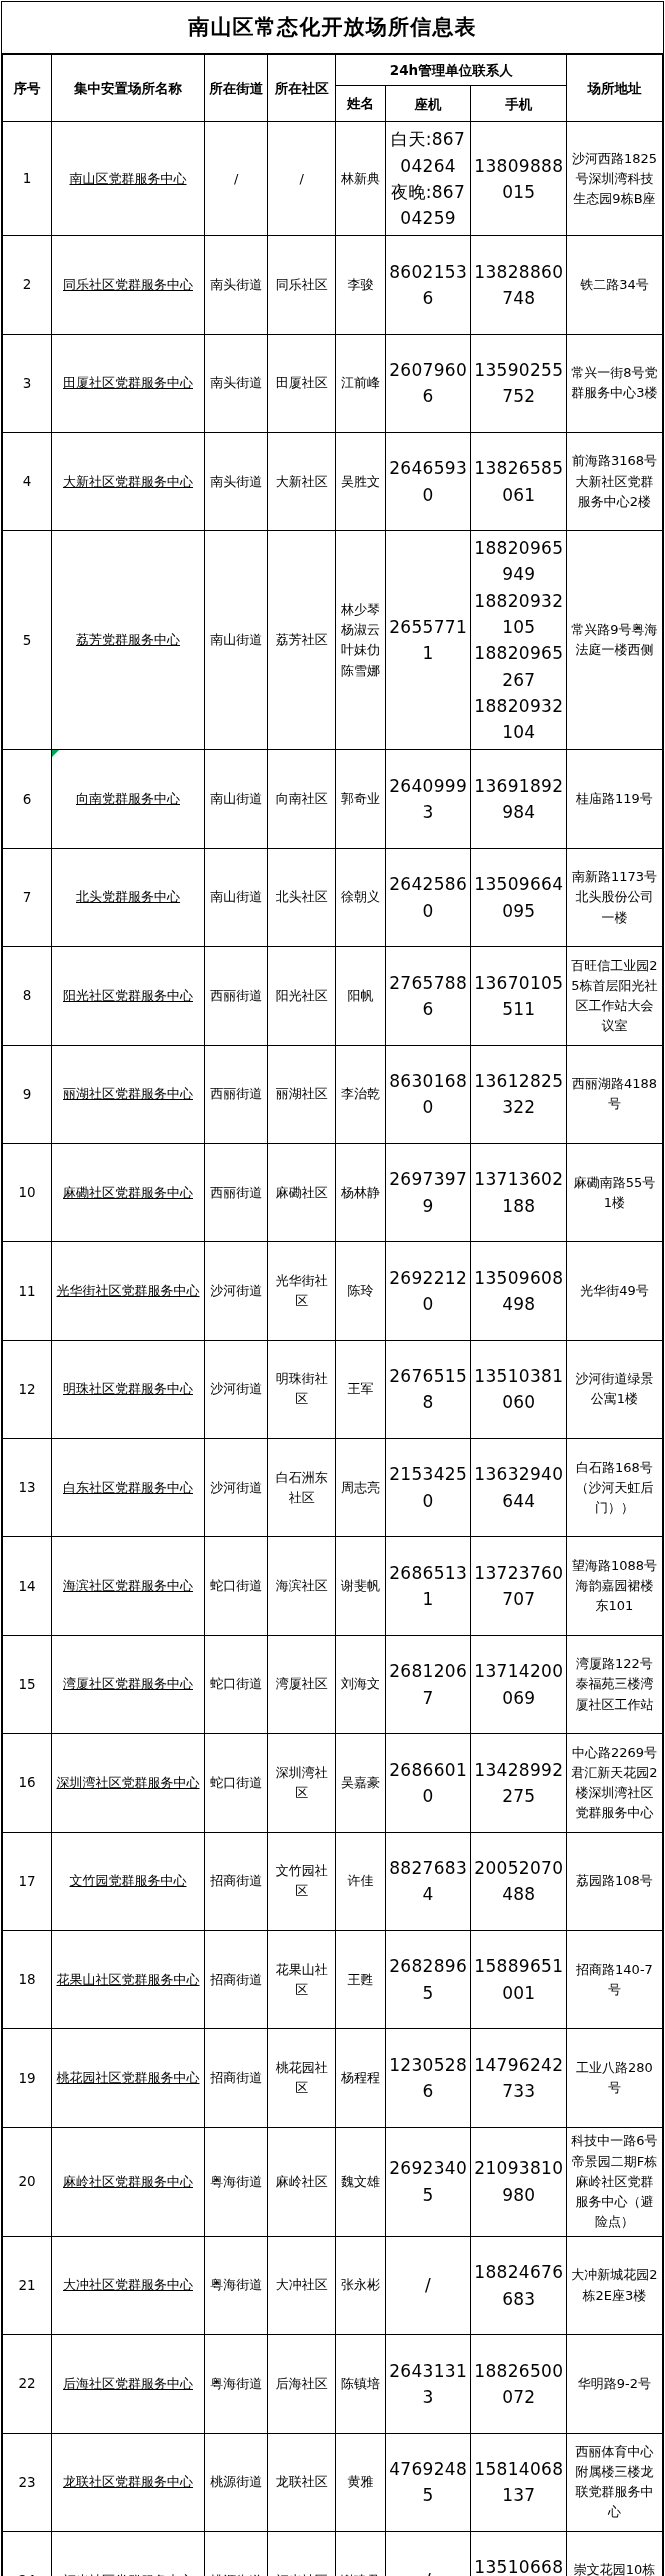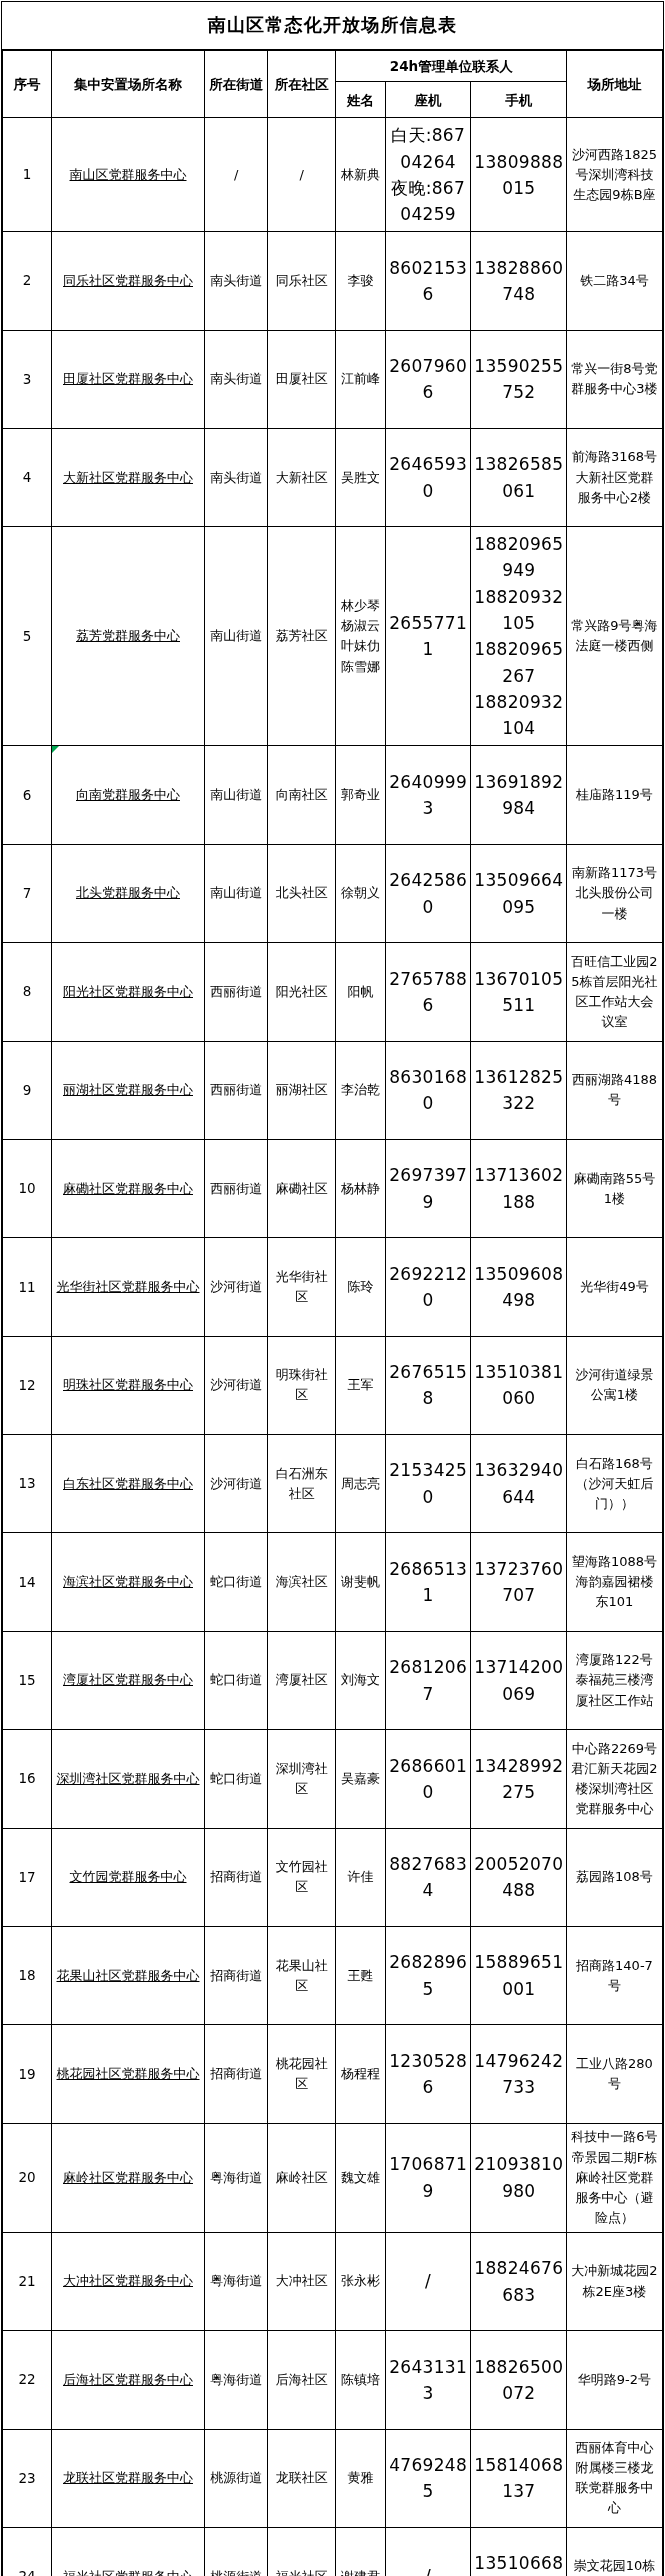--- a/index.html
+++ b/index.html
@@ -15,21 +15,21 @@
     background: #ffffff;
     box-sizing: border-box;
     padding: 1.2px;
   }
   .sheet {
     border: 1.8px solid #000000;
     box-sizing: border-box;
   }
   .doc-title {
     text-align: center;
-    font-size: 18px;
+    font-size: 21px;
     font-weight: bold;
     letter-spacing: 1.2px;
     padding: 11px 0 12.3px 0;
     border-bottom: 1.8px solid #000000;
   }
   table {
     width: 100%;
     border-collapse: collapse;
     table-layout: fixed;
   }
@@ -88,21 +88,21 @@
       <thead>
         <tr>
           <th rowspan="2">序号</th>
           <th rowspan="2">集中安置场所名称</th>
           <th rowspan="2">所在街道</th>
           <th rowspan="2">所在社区</th>
           <th colspan="3" style="height:25px;">24h管理单位联系人</th>
           <th rowspan="2">场所地址</th>
         </tr>
         <tr>
-          <th style="height:25px;">姓名</th>
+          <th style="height:25px;font-family:Liberation Serif, serif;">姓名</th>
           <th>座机</th>
           <th>手机</th>
         </tr>
       </thead>
       <tbody id="rows-body">
           <tr>
             <td class="c-seq">1</td>
             <td class="c-name">南山区党群服务中心</td>
             <td class="c-street">/</td>
             <td class="c-community">/</td>
@@ -297,21 +297,21 @@
             <td class="c-landline">12305286</td>
             <td class="c-mobile">14796242733</td>
             <td class="c-address">工业八路280号</td>
           </tr>
           <tr>
             <td class="c-seq">20</td>
             <td class="c-name">麻岭社区党群服务中心</td>
             <td class="c-street">粤海街道</td>
             <td class="c-community">麻岭社区</td>
             <td class="c-contact">魏文雄</td>
-            <td class="c-landline">17068719</td>
+            <td class="c-landline">26923405</td>
             <td class="c-mobile">21093810980</td>
             <td class="c-address">科技中一路6号帝景园二期F栋麻岭社区党群服务中心（避险点）</td>
           </tr>
           <tr>
             <td class="c-seq">21</td>
             <td class="c-name">大冲社区党群服务中心</td>
             <td class="c-street">粤海街道</td>
             <td class="c-community">大冲社区</td>
             <td class="c-contact">张永彬</td>
             <td class="c-landline">/</td>

